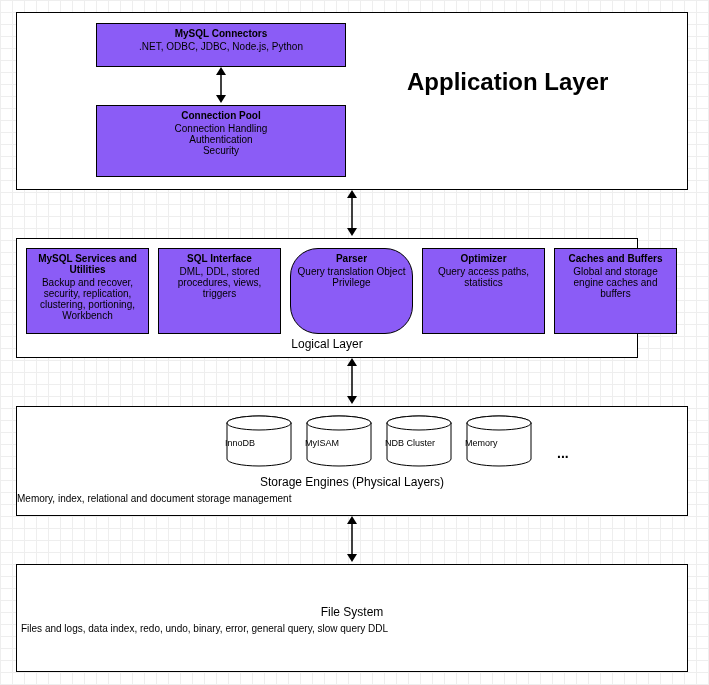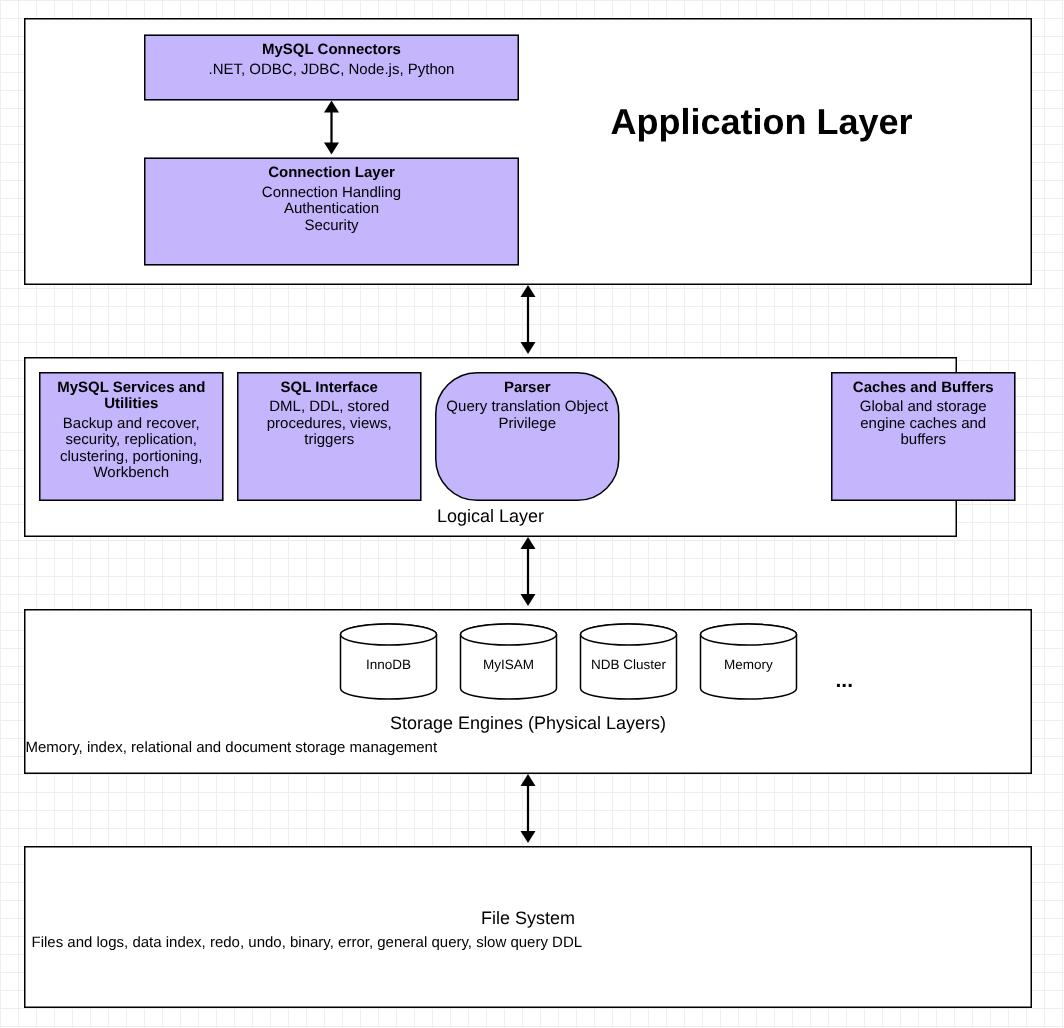--- a/index.html
+++ b/index.html
@@ -16,21 +16,21 @@
   position: relative;
 }
 .outer-box {
   position: absolute;
   border: 1px solid #000;
   background: #fff;
 }
 .inner-box {
   position: absolute;
   border: 1px solid #000;
-  background: #c4b5fd;
+  background: #8b5cf6;
   text-align: center;
   padding: 4px 2px;
 }
 .title-bold {
   font-weight: bold;
   display: block;
   margin-bottom: 2px;
 }
 .big-title {
   font-size: 24px;
@@ -49,21 +49,20 @@
   text-align: left;
 }
 .arrow-v {
   position: absolute;
   left: 50%;
   transform: translateX(-50%);
 }
 .arrow-v svg { display: block; }
 .cylinder {
   position: absolute;
-  text-align: center;
 }
 .cylinder svg { display: block; }
 .cylinder-label {
   position: absolute;
   top: 50%;
   left: 0;
   right: 0;
   transform: translateY(-30%);
   font-size: 9px;
 }
@@ -86,21 +85,21 @@
 
   <div class="arrow-v" style="left:204px; top:54px;">
     <svg width="16" height="36" viewBox="0 0 16 36">
       <line x1="8" y1="6" x2="8" y2="30" stroke="#000" stroke-width="1.5"></line>
       <polygon points="8,0 3,8 13,8" fill="#000"></polygon>
       <polygon points="8,36 3,28 13,28" fill="#000"></polygon>
     </svg>
   </div>
 
   <div class="inner-box" style="left:79px; top:92px; width:250px; height:72px;">
-    <span class="title-bold">Connection Layer</span>
+    <span class="title-bold">Connection Pool</span>
     <div>Connection Handling</div>
     <div>Authentication</div>
     <div>Security</div>
   </div>
 </div>
 
 <div class="arrow-v" style="left:352px; top:190px;">
   <svg width="16" height="46" viewBox="0 0 16 46">
     <line x1="8" y1="6" x2="8" y2="40" stroke="#000" stroke-width="1.5"></line>
     <polygon points="8,0 3,8 13,8" fill="#000"></polygon>
@@ -113,20 +112,24 @@
     <span class="title-bold">MySQL Services and Utilities</span>
     <span>Backup and recover, security, replication, clustering, portioning, Workbench</span>
   </div>
   <div class="inner-box" style="left:141px; top:9px; width:123px; height:86px;">
     <span class="title-bold">SQL Interface</span>
     <span>DML, DDL, stored procedures, views, triggers</span>
   </div>
   <div class="inner-box" style="left:273px; top:9px; width:123px; height:86px;border-radius:28px;">
     <span class="title-bold">Parser</span>
     <span>Query translation Object Privilege</span>
+  </div>
+  <div class="inner-box" style="left:405px; top:9px; width:123px; height:86px;">
+    <span class="title-bold">Optimizer</span>
+    <span>Query access paths, statistics</span>
   </div>
   <div class="inner-box" style="left:537px; top:9px; width:123px; height:86px;">
     <span class="title-bold">Caches and Buffers</span>
     <span>Global and storage engine caches and buffers</span>
   </div>
   <div class="layer-label" style="left:0; right:0; top:98px;">Logical Layer</div>
 </div>
 
 <div class="arrow-v" style="left:352px; top:358px;">
   <svg width="16" height="46" viewBox="0 0 16 46">

